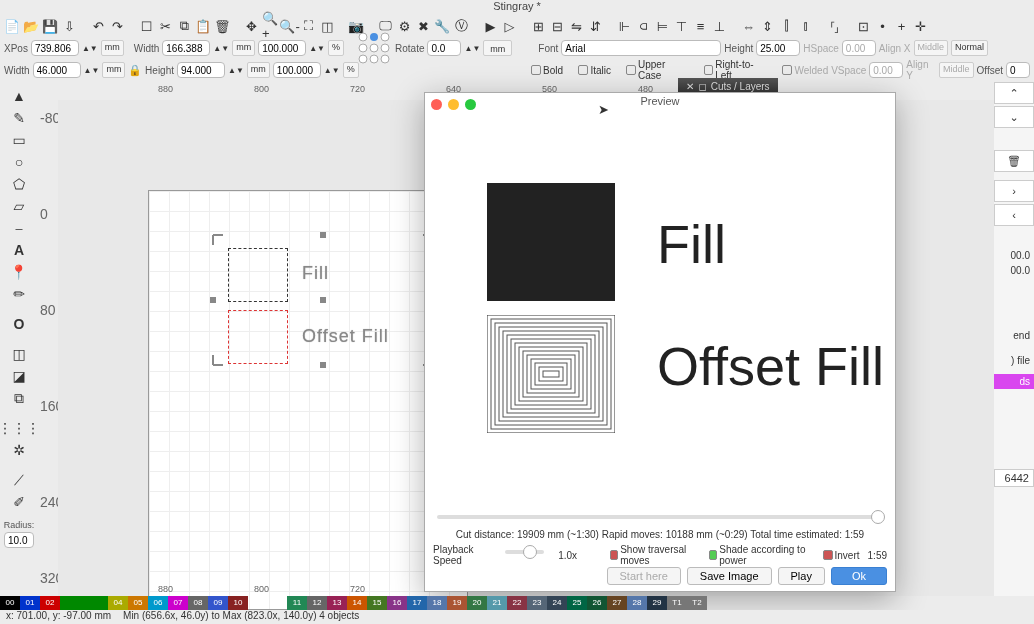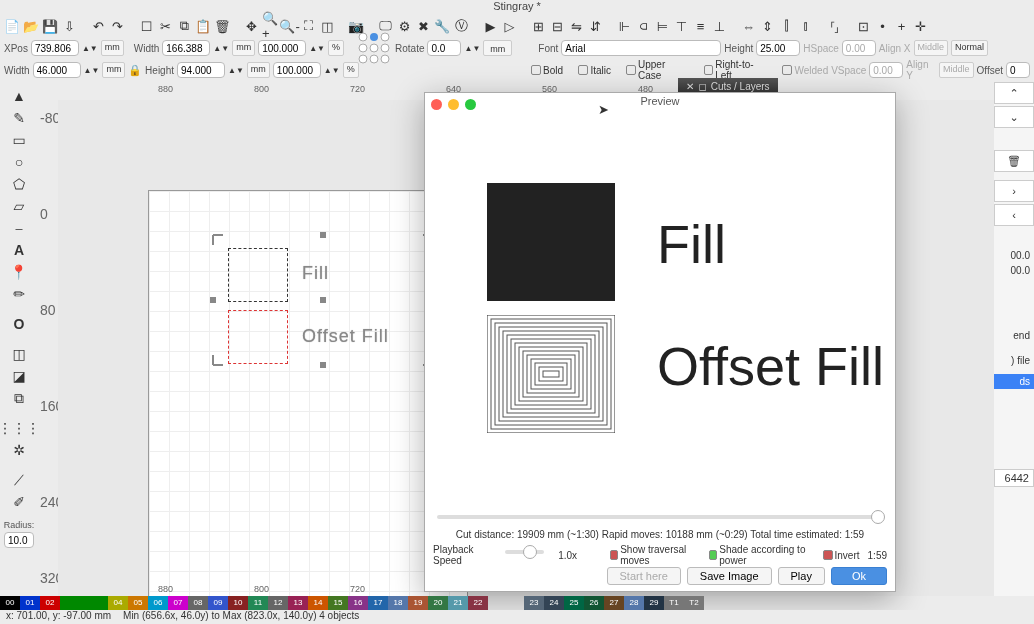--- a/index.html
+++ b/index.html
@@ -357,52 +357,52 @@
   <div class="right-btn">›</div>
   <div class="right-btn">‹</div>
   <div style="height:20px"></div>
   <div style="text-align:right;padding:2px 4px;font-size:10px">00.0</div>
   <div style="text-align:right;padding:2px 4px;font-size:10px">00.0</div>
   <div style="height:50px"></div>
   <div style="text-align:right;padding:2px 4px;font-size:10px">end</div>
   <div style="height:10px"></div>
   <div style="text-align:right;padding:2px 4px;font-size:10px">) file</div>
   <div style="height:6px"></div>
-  <div style="text-align:right;padding:2px 4px;font-size:10px;background:#3b82f6;color:#fff">ds</div>
+  <div style="text-align:right;padding:2px 4px;font-size:10px;background:#d946ef;color:#fff">ds</div>
   <div style="height:80px"></div>
   <div style="text-align:right;padding:2px 4px;font-size:11px;background:#fff;border:1px solid #ccc">6442</div>
 </div>
 
 <div style="position:absolute;left:598px;top:102px;font-size:13px;pointer-events:none">➤</div>
 
 <div class="color-palette" id="palette">
     <div class="color-swatch" style="background: rgb(0, 0, 0);">00</div>
     <div class="color-swatch" style="background: rgb(0, 51, 204);">01</div>
     <div class="color-swatch" style="background: rgb(204, 0, 0);">02</div>
     <div class="color-swatch" style="background: rgb(0, 136, 0); padding-left: 48px;">03</div>
     <div class="color-swatch" style="background: rgb(170, 170, 0);">04</div>
     <div class="color-swatch" style="background: rgb(204, 119, 0);">05</div>
     <div class="color-swatch" style="background: rgb(0, 153, 204);">06</div>
     <div class="color-swatch" style="background: rgb(204, 0, 204);">07</div>
     <div class="color-swatch" style="background: rgb(102, 102, 102);">08</div>
     <div class="color-swatch" style="background: rgb(51, 85, 204);">09</div>
     <div class="color-swatch" style="background: rgb(136, 34, 34);">10</div>
-    <div class="color-swatch" style="background: rgb(34, 136, 85);">11</div>
+    <div class="color-swatch" style="background: rgb(34, 136, 85); margin-left: 39px;">11</div>
     <div class="color-swatch" style="background: rgb(102, 102, 102);">12</div>
     <div class="color-swatch" style="background: rgb(153, 34, 85);">13</div>
     <div class="color-swatch" style="background: rgb(204, 85, 0);">14</div>
     <div class="color-swatch" style="background: rgb(68, 119, 34);">15</div>
     <div class="color-swatch" style="background: rgb(136, 51, 136);">16</div>
     <div class="color-swatch" style="background: rgb(34, 102, 170);">17</div>
     <div class="color-swatch" style="background: rgb(85, 119, 170);">18</div>
     <div class="color-swatch" style="background: rgb(170, 85, 51);">19</div>
     <div class="color-swatch" style="background: rgb(51, 119, 68);">20</div>
     <div class="color-swatch" style="background: rgb(85, 153, 170);">21</div>
     <div class="color-swatch" style="background: rgb(136, 51, 68);">22</div>
-    <div class="color-swatch" style="background: rgb(85, 102, 119); margin-left: 36px;">23</div>
+    <div class="color-swatch" style="background: rgb(85, 102, 119);">23</div>
     <div class="color-swatch" style="background: rgb(51, 68, 85);">24</div>
     <div class="color-swatch" style="background: rgb(0, 102, 68);">25</div>
     <div class="color-swatch" style="background: rgb(17, 85, 51);">26</div>
     <div class="color-swatch" style="background: rgb(102, 68, 34);">27</div>
     <div class="color-swatch" style="background: rgb(85, 119, 170);">28</div>
     <div class="color-swatch" style="background: rgb(34, 51, 68);">29</div>
     <div class="color-swatch" style="background: rgb(119, 119, 119);">T1</div>
     <div class="color-swatch" style="background: rgb(119, 119, 119);">T2</div>
   </div>
 

